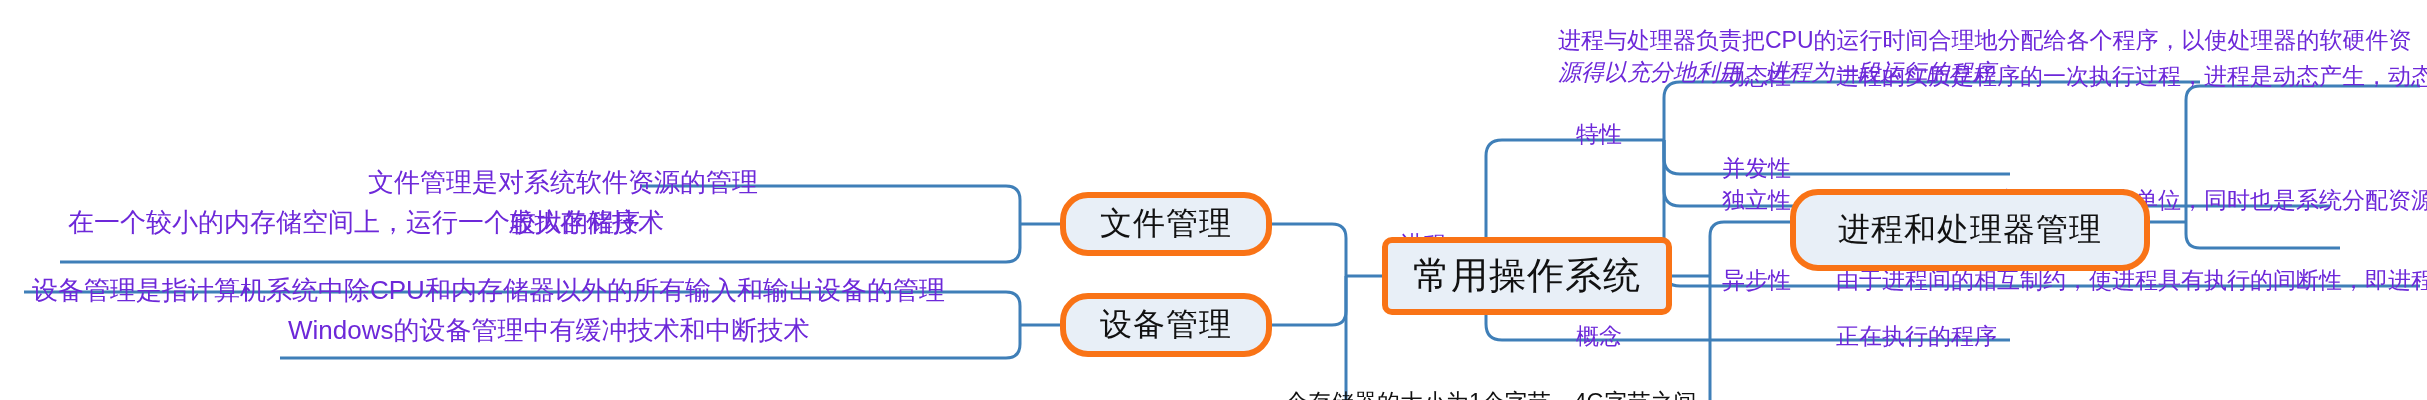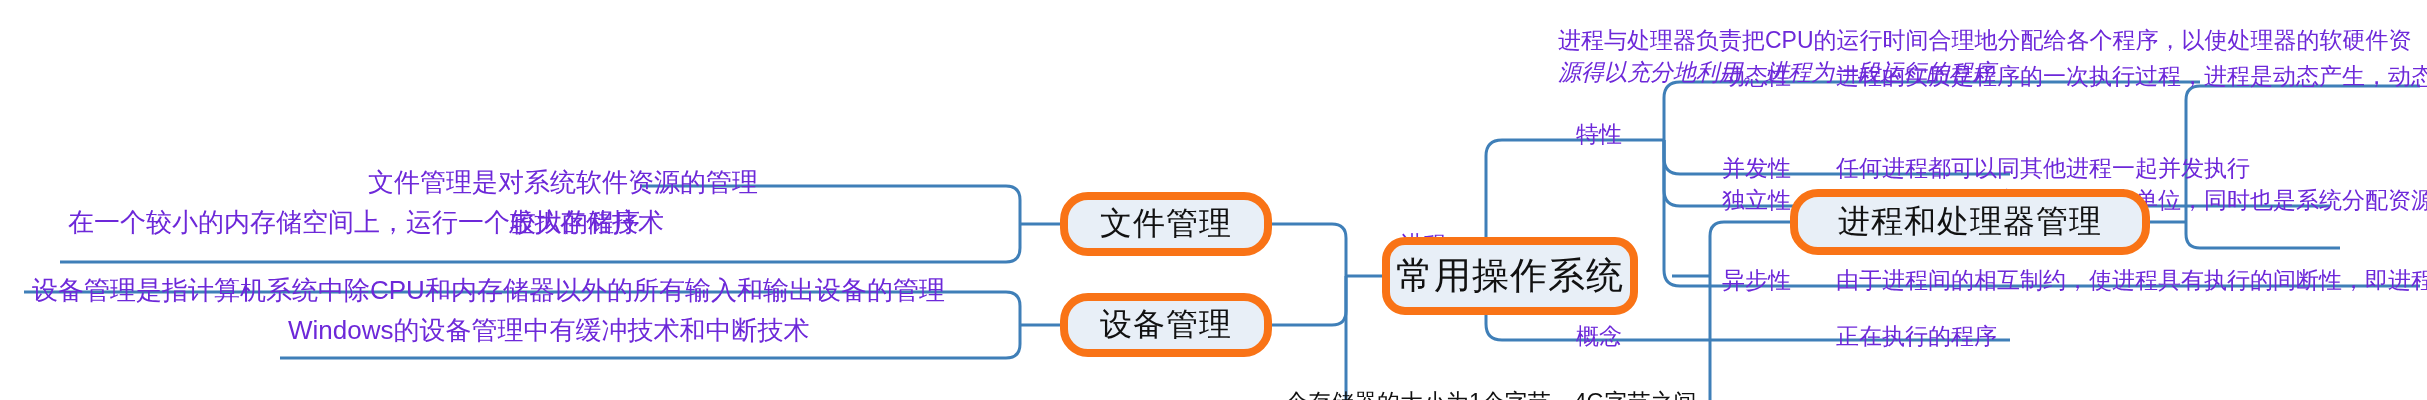--- a/index.html
+++ b/index.html
@@ -22,21 +22,21 @@
     width: 2427px;
     height: 400px;
     pointer-events: none;
   }
 
   
   .node {
     position: absolute;
     box-sizing: border-box;
     background: #e8eff7;
-    border: 8px solid #f97316;
+    border: 6px solid #f97316;
     color: #111111;
     display: flex;
     align-items: center;
     justify-content: center;
     white-space: nowrap;
     letter-spacing: 1px;
   }
   .node.pill  { border-radius: 28px; }
   .node.rect  { border-radius: 10px; }
 
@@ -146,41 +146,40 @@
   <div class="leaf sz-md" style="left:1400px; top:228px;">进程</div>
 
   <div class="leaf sz-md" style="left:1576px; top:118px;">特性</div>
 
   <div class="leaf sz-md" style="left:1576px; top:320px;">概念</div>
 
   <div class="leaf sz-md" style="left:1722px; top:60px;">动态性</div>
   <div class="leaf sz-md" style="left:1836px; top:60px;">进程的实质是程序的一次执行过程，进程是动态产生，动态消亡的</div>
 
   <div class="leaf sz-md" style="left:1722px; top:152px;">并发性</div>
-  <div class="leaf sz-md" style="left:1836px; top:152px;">任何进程都可以同其他进程一起并发执行</div>
 
   <div class="leaf sz-md" style="left:1722px; top:184px;">独立性</div>
   <div class="leaf sz-md" style="left:1836px; top:184px;">进程是一个能独立运行的基本单位，同时也是系统分配资源和调度的独立单位</div>
 
   <div class="leaf sz-md" style="left:1722px; top:264px;">异步性</div>
   <div class="leaf sz-md" style="left:1836px; top:264px;">由于进程间的相互制约，使进程具有执行的间断性，即进程按各自独立的、不可预知的速度向前推进</div>
 
   <div class="leaf sz-md" style="left:1836px; top:320px;">正在执行的程序</div>
 
   <div class="leaf sz-md" style="left:1262px; top:386px; color:#111;">一个存储器的大小为1个字节、4G字节之间</div>
 
   <div class="node pill node-file" style="left: 1060px; top: 192px; width: 212px; height: 64px;">
     <span>文件管理</span>
   </div>
 
   <div class="node pill node-device" style="left: 1060px; top: 293px; width: 212px; height: 64px; font-family: Liberation Serif, serif;">
     <span>设备管理</span>
   </div>
 
-  <div class="node rect node-root" style="left: 1382px; top: 237px; width: 256px; height: 78px; border-radius: 23px;">
+  <div class="node rect node-root" style="left: 1382px; top: 237px; width: 290px; height: 78px;">
     <span>常用操作系统</span>
   </div>
 
-  <div class="node pill node-process" style="left: 1790px; top: 189px; width: 360px; height: 66px;">
+  <div class="node pill node-process" style="left: 1790px; top: 189px; width: 360px; height: 82px;">
     <span>进程和处理器管理</span>
   </div>
 
 </div>
 
 </body></html>

